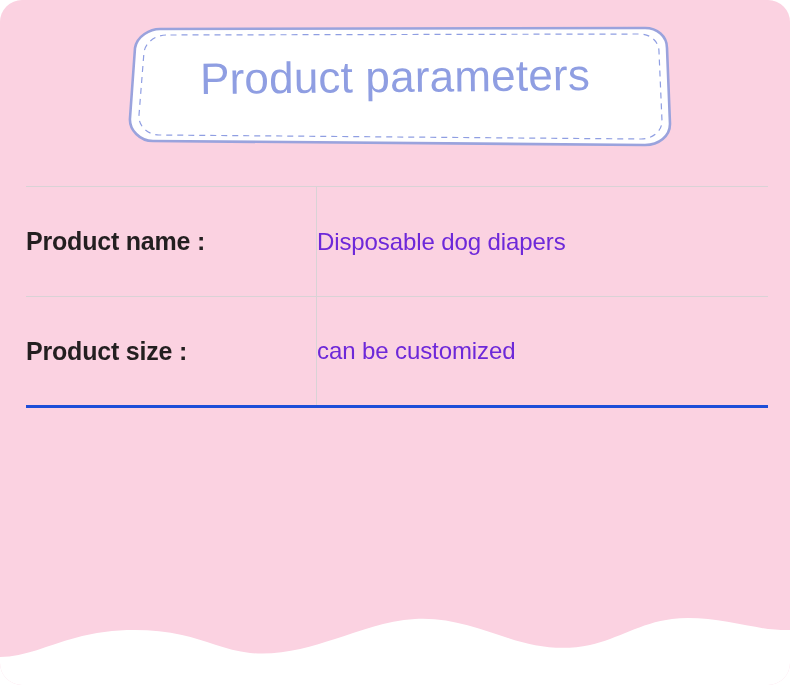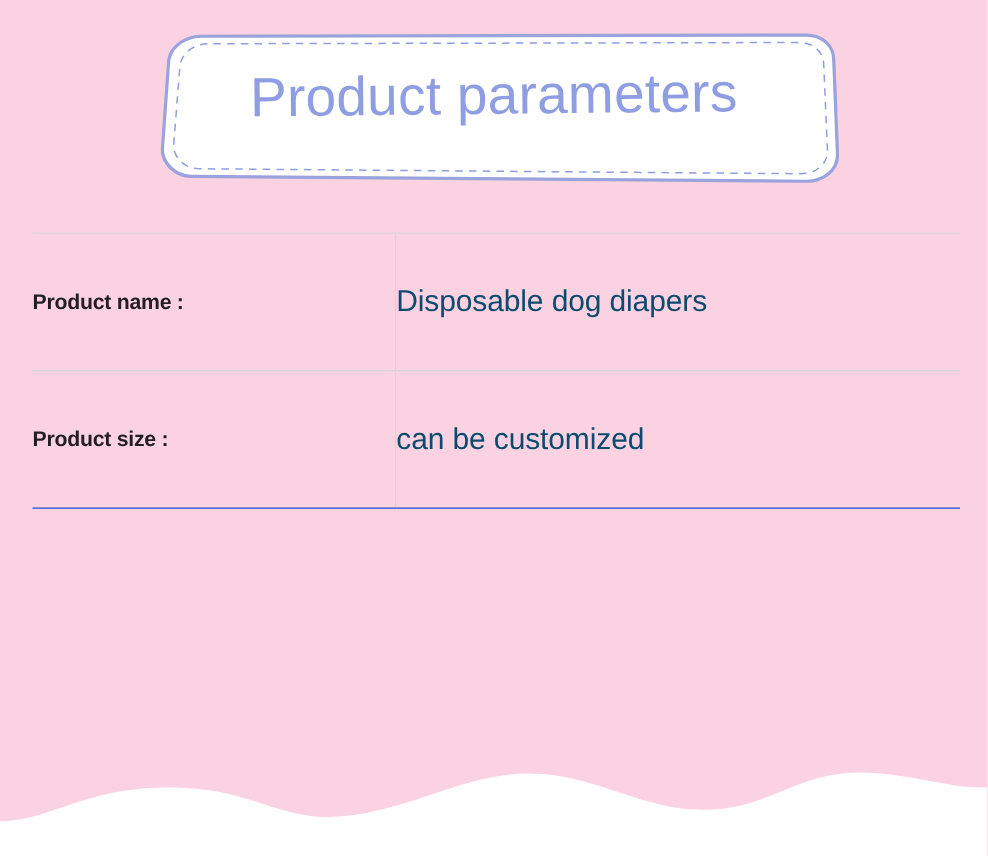--- a/index.html
+++ b/index.html
@@ -13,20 +13,21 @@
     font-family: "Liberation Sans", sans-serif;
     background: #ffffff;
   }
 
   #page {
     position: relative;
     width: 790px;
     height: 685px;
     background: #fbd2e1;
     overflow: hidden;
+    border-radius: 22px;
   }
 
   
   #banner-area {
     position: absolute;
     left: 0;
     top: 0;
     width: 790px;
     height: 165px;
   }
@@ -60,37 +61,37 @@
   }
   #param-table tr {
     height: 110px;
   }
   #param-table td {
     border-top: 1px solid #d9d3d6;
     padding: 0;
     vertical-align: middle;
   }
   #param-table tr:last-child td {
-    border-bottom: 1px solid #1d4ed8;
+    border-bottom: 3px solid #1d4ed8;
   }
   .cell-label {
     width: 290px;
     padding-left: 12px;
     border-right: 1px solid #d9d3d6;
-    font-size: 17px;
+    font-size: 25px;
     font-weight: bold;
     color: #231f20;
     letter-spacing: -0.2px;
     white-space: nowrap;
   }
   .cell-value {
     padding-left: 20px;
     font-size: 24px;
     font-weight: 400;
-    color: #0c4a6e;
+    color: #6d28d9;
     letter-spacing: -0.1px;
     white-space: nowrap;
   }
 
   
   #bottom-wave {
     position: absolute;
     left: 0;
     bottom: 0;
     width: 790px;

